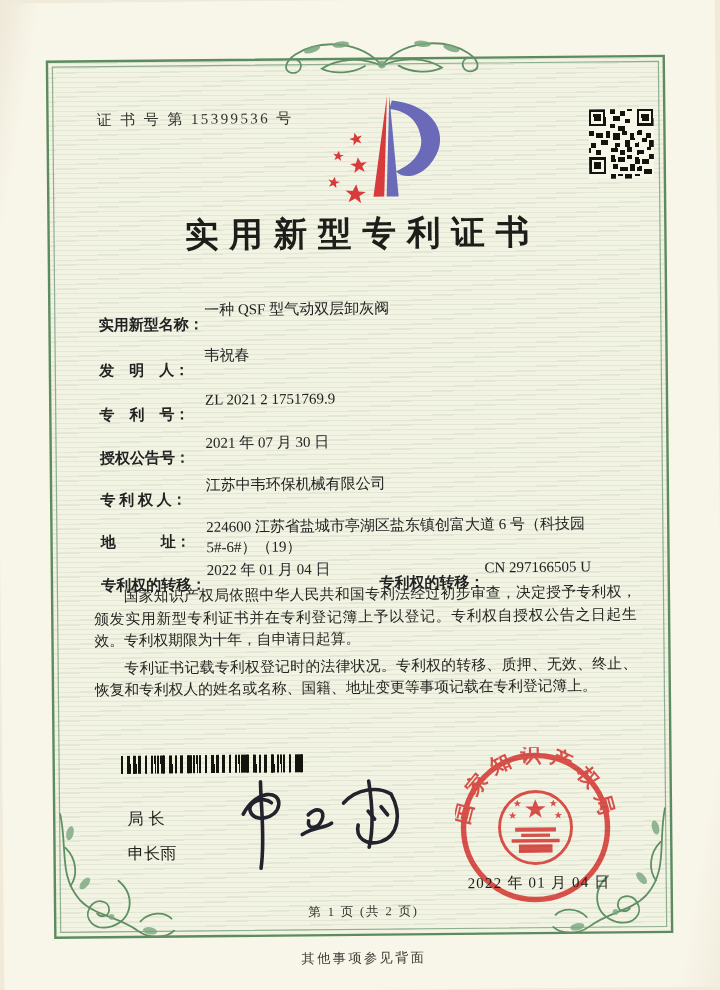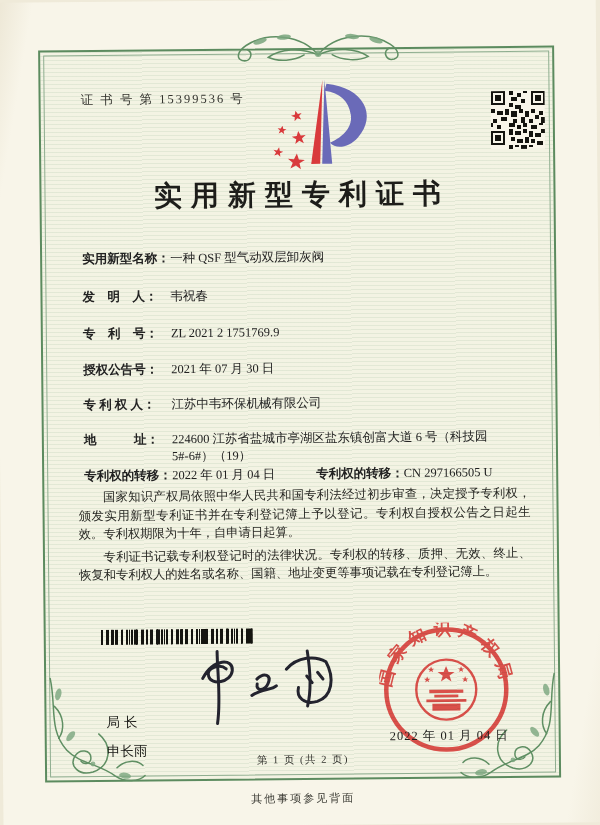--- a/index.html
+++ b/index.html
@@ -21,33 +21,33 @@
     background:
       repeating-linear-gradient(180deg,rgba(122,164,127,.14) 0 1px,rgba(122,164,127,0) 1px 4px),
       #f3f3e3;
     box-sizing:border-box;
   }
   .abs{position:absolute;}
   .cert-no{left:84px;top:90px;font-size:12.5px;letter-spacing:2px;color:#33332e;}
   .title{left:0;right:0;top:176px;text-align:center;font-size:28px;font-weight:700;
          letter-spacing:9px;text-indent:9px;color:#1d1d1a;}
   .row{left:84px;width:440px;font-size:12.5px;display:flex;align-items:flex-start;line-height:17px;}
-  .row .lab{font-weight:600;white-space:nowrap;flex:0 0 auto;min-width:88px;color:#222;}
+  .row .lab{font-weight:600;white-space:nowrap;flex:0 0 auto;min-width:88px;color:#222;margin-top:12px;}
   .row .val{flex:1 1 auto;color:#222;}
   .grant2{position:absolute;left:232px;top:0;display:flex;}
   .paras{left:78px;width:452px;top:486px;font-size:12.3px;line-height:18.5px;text-align:justify;color:#262622;}
   .paras p{margin:0 0 4px 0;text-indent:2em;}
   .barcode{left:99px;top:628px;width:152px;height:15px;
     background:
       repeating-linear-gradient(90deg,#14140f 0 2px,transparent 2px 5px),
       repeating-linear-gradient(90deg,#14140f 0 1px,transparent 1px 7px),
       repeating-linear-gradient(90deg,transparent 0 10px,#14140f 10px 13px,transparent 13px 23px);
   }
   .officer{left:104px;top:666px;font-size:13.5px;line-height:29px;color:#20201c;}
-  .officer .t{letter-spacing:4px;margin-top:40px;}
+  .officer .t{letter-spacing:4px;}
   .sig{left:183px;top:640px;}
   .seal{left:377px;top:624px;mix-blend-mode:multiply;}
   .seal-date{left:374px;top:729px;width:145px;text-align:center;font-size:12.5px;
              letter-spacing:1px;color:#1c1c1a;}
   .page-no{left:0;right:0;top:753px;text-align:center;font-size:10.5px;letter-spacing:1.5px;color:#33332e;}
   .back-note{left:0;right:0;top:791px;text-align:center;font-size:11px;letter-spacing:2px;color:#3a3a33;}
   .orn{pointer-events:none;}
 </style>
 </head>
 <body>

